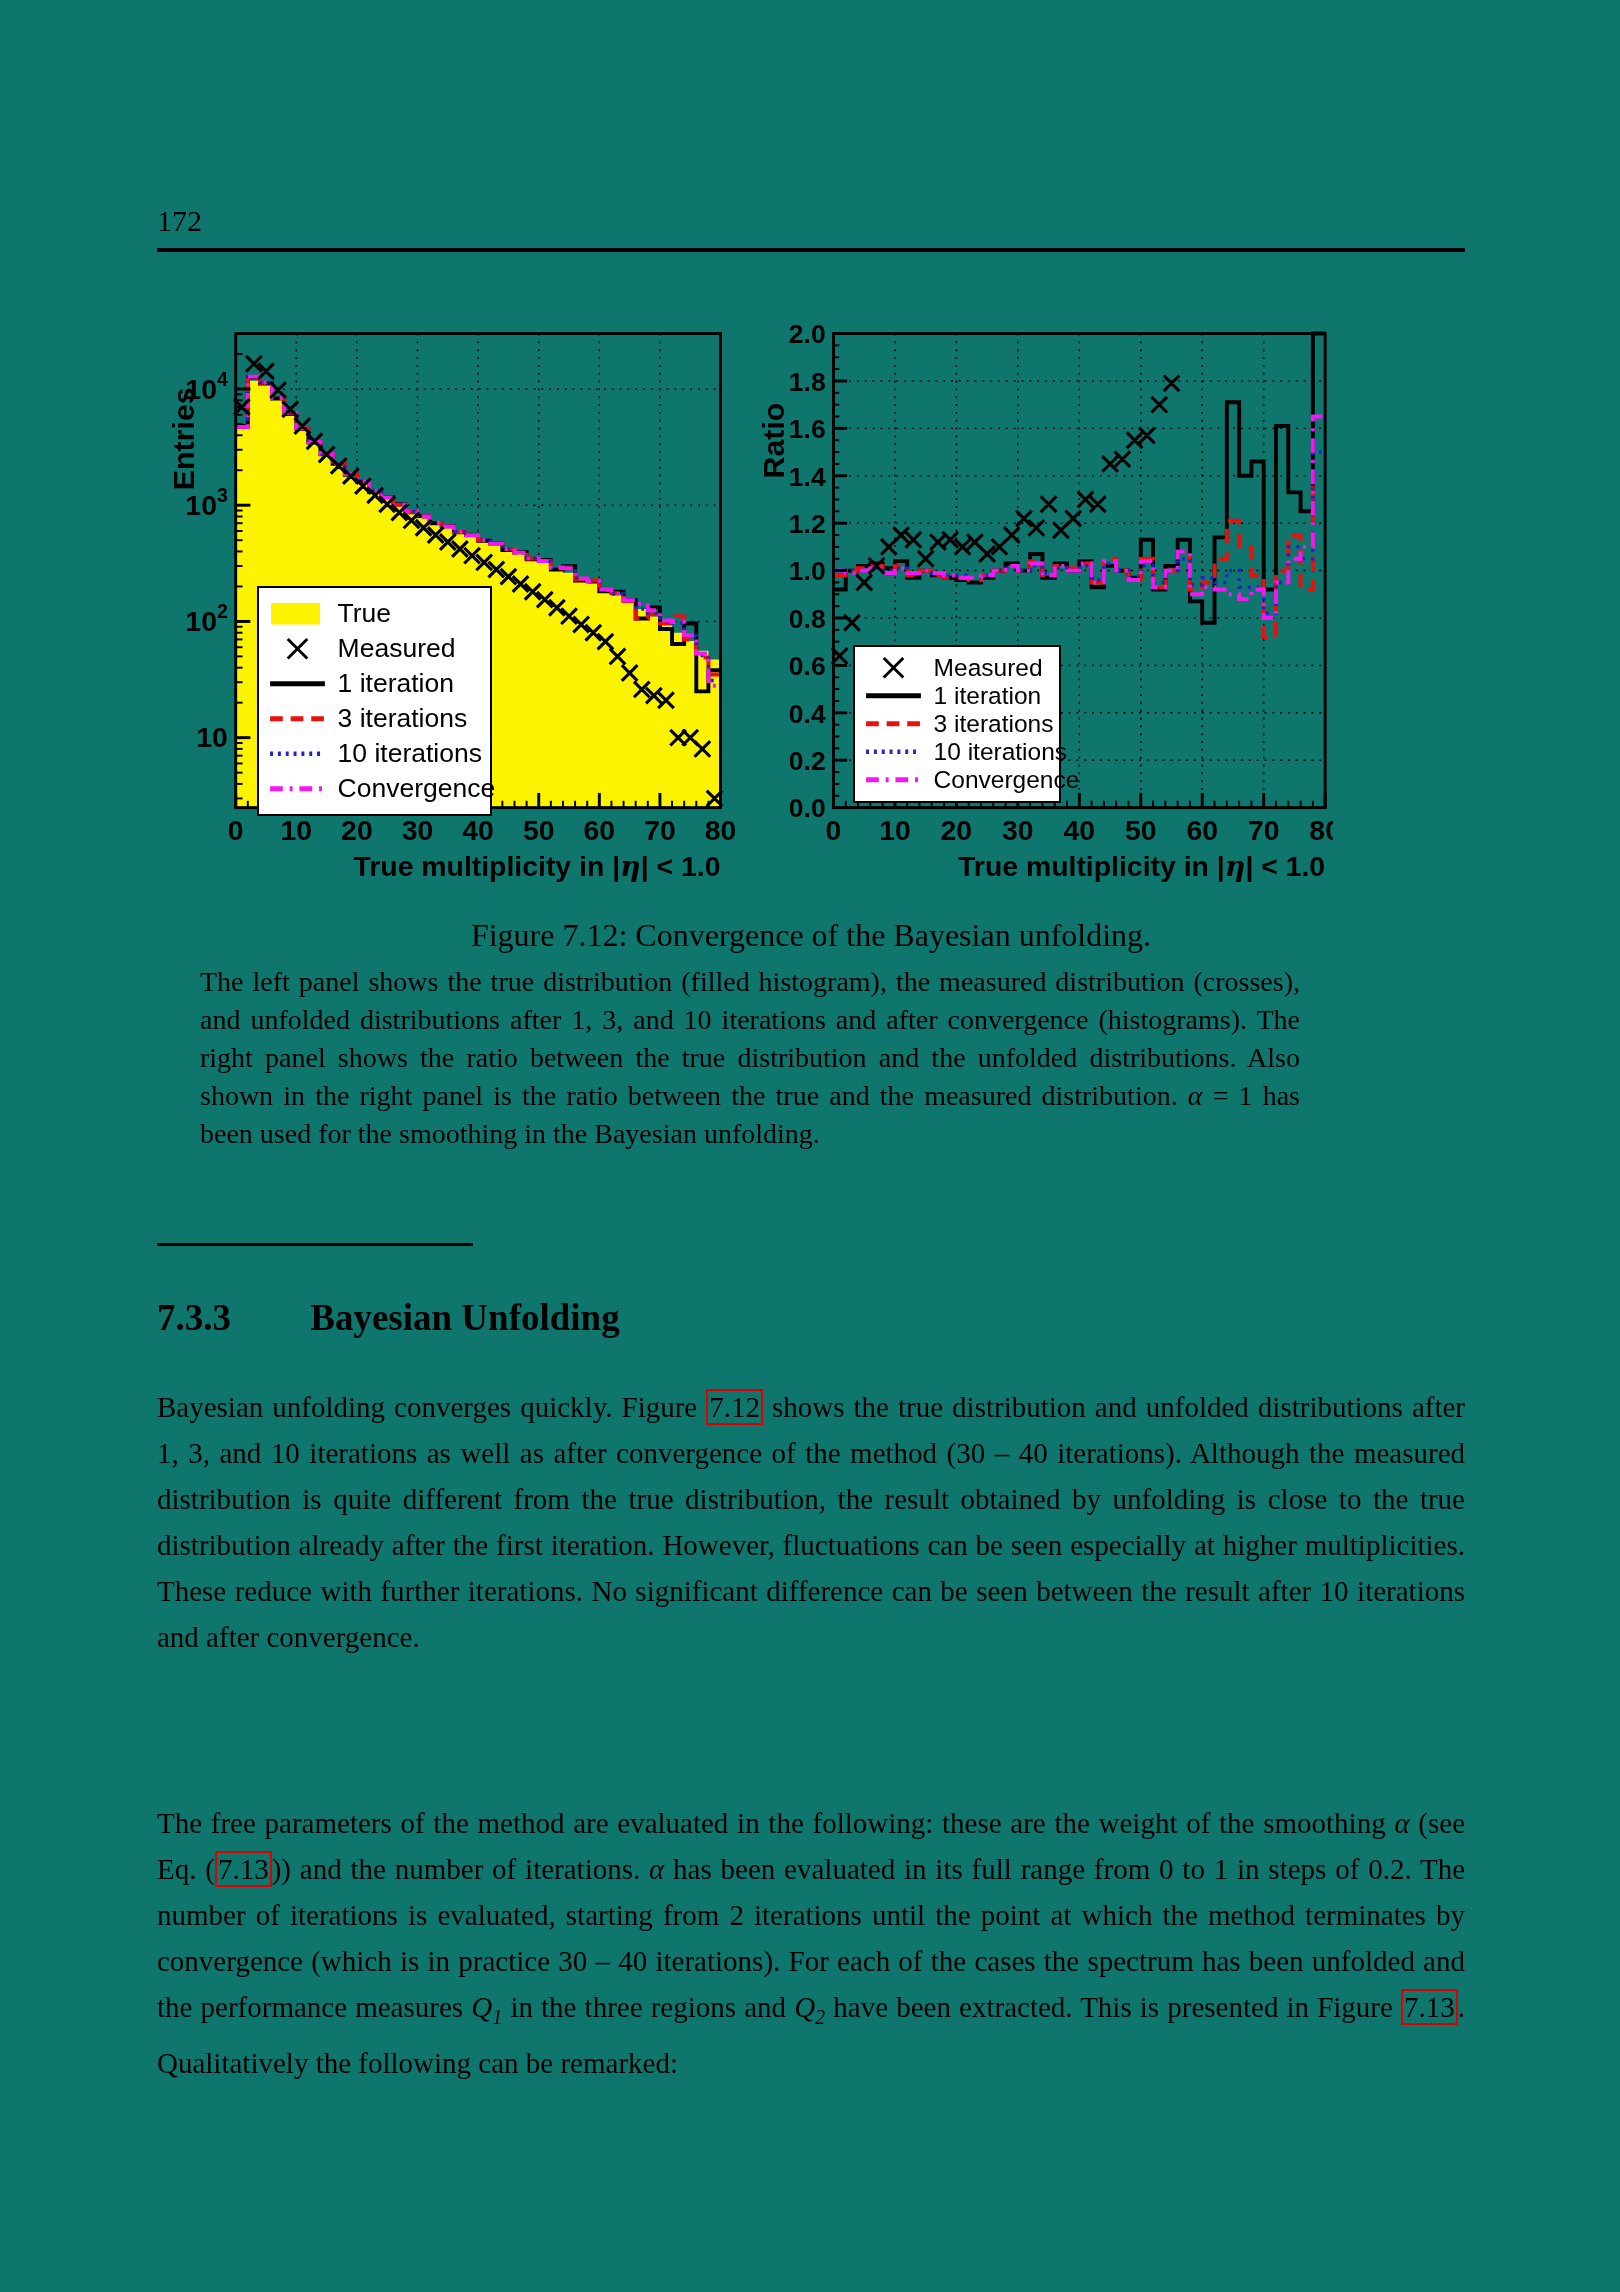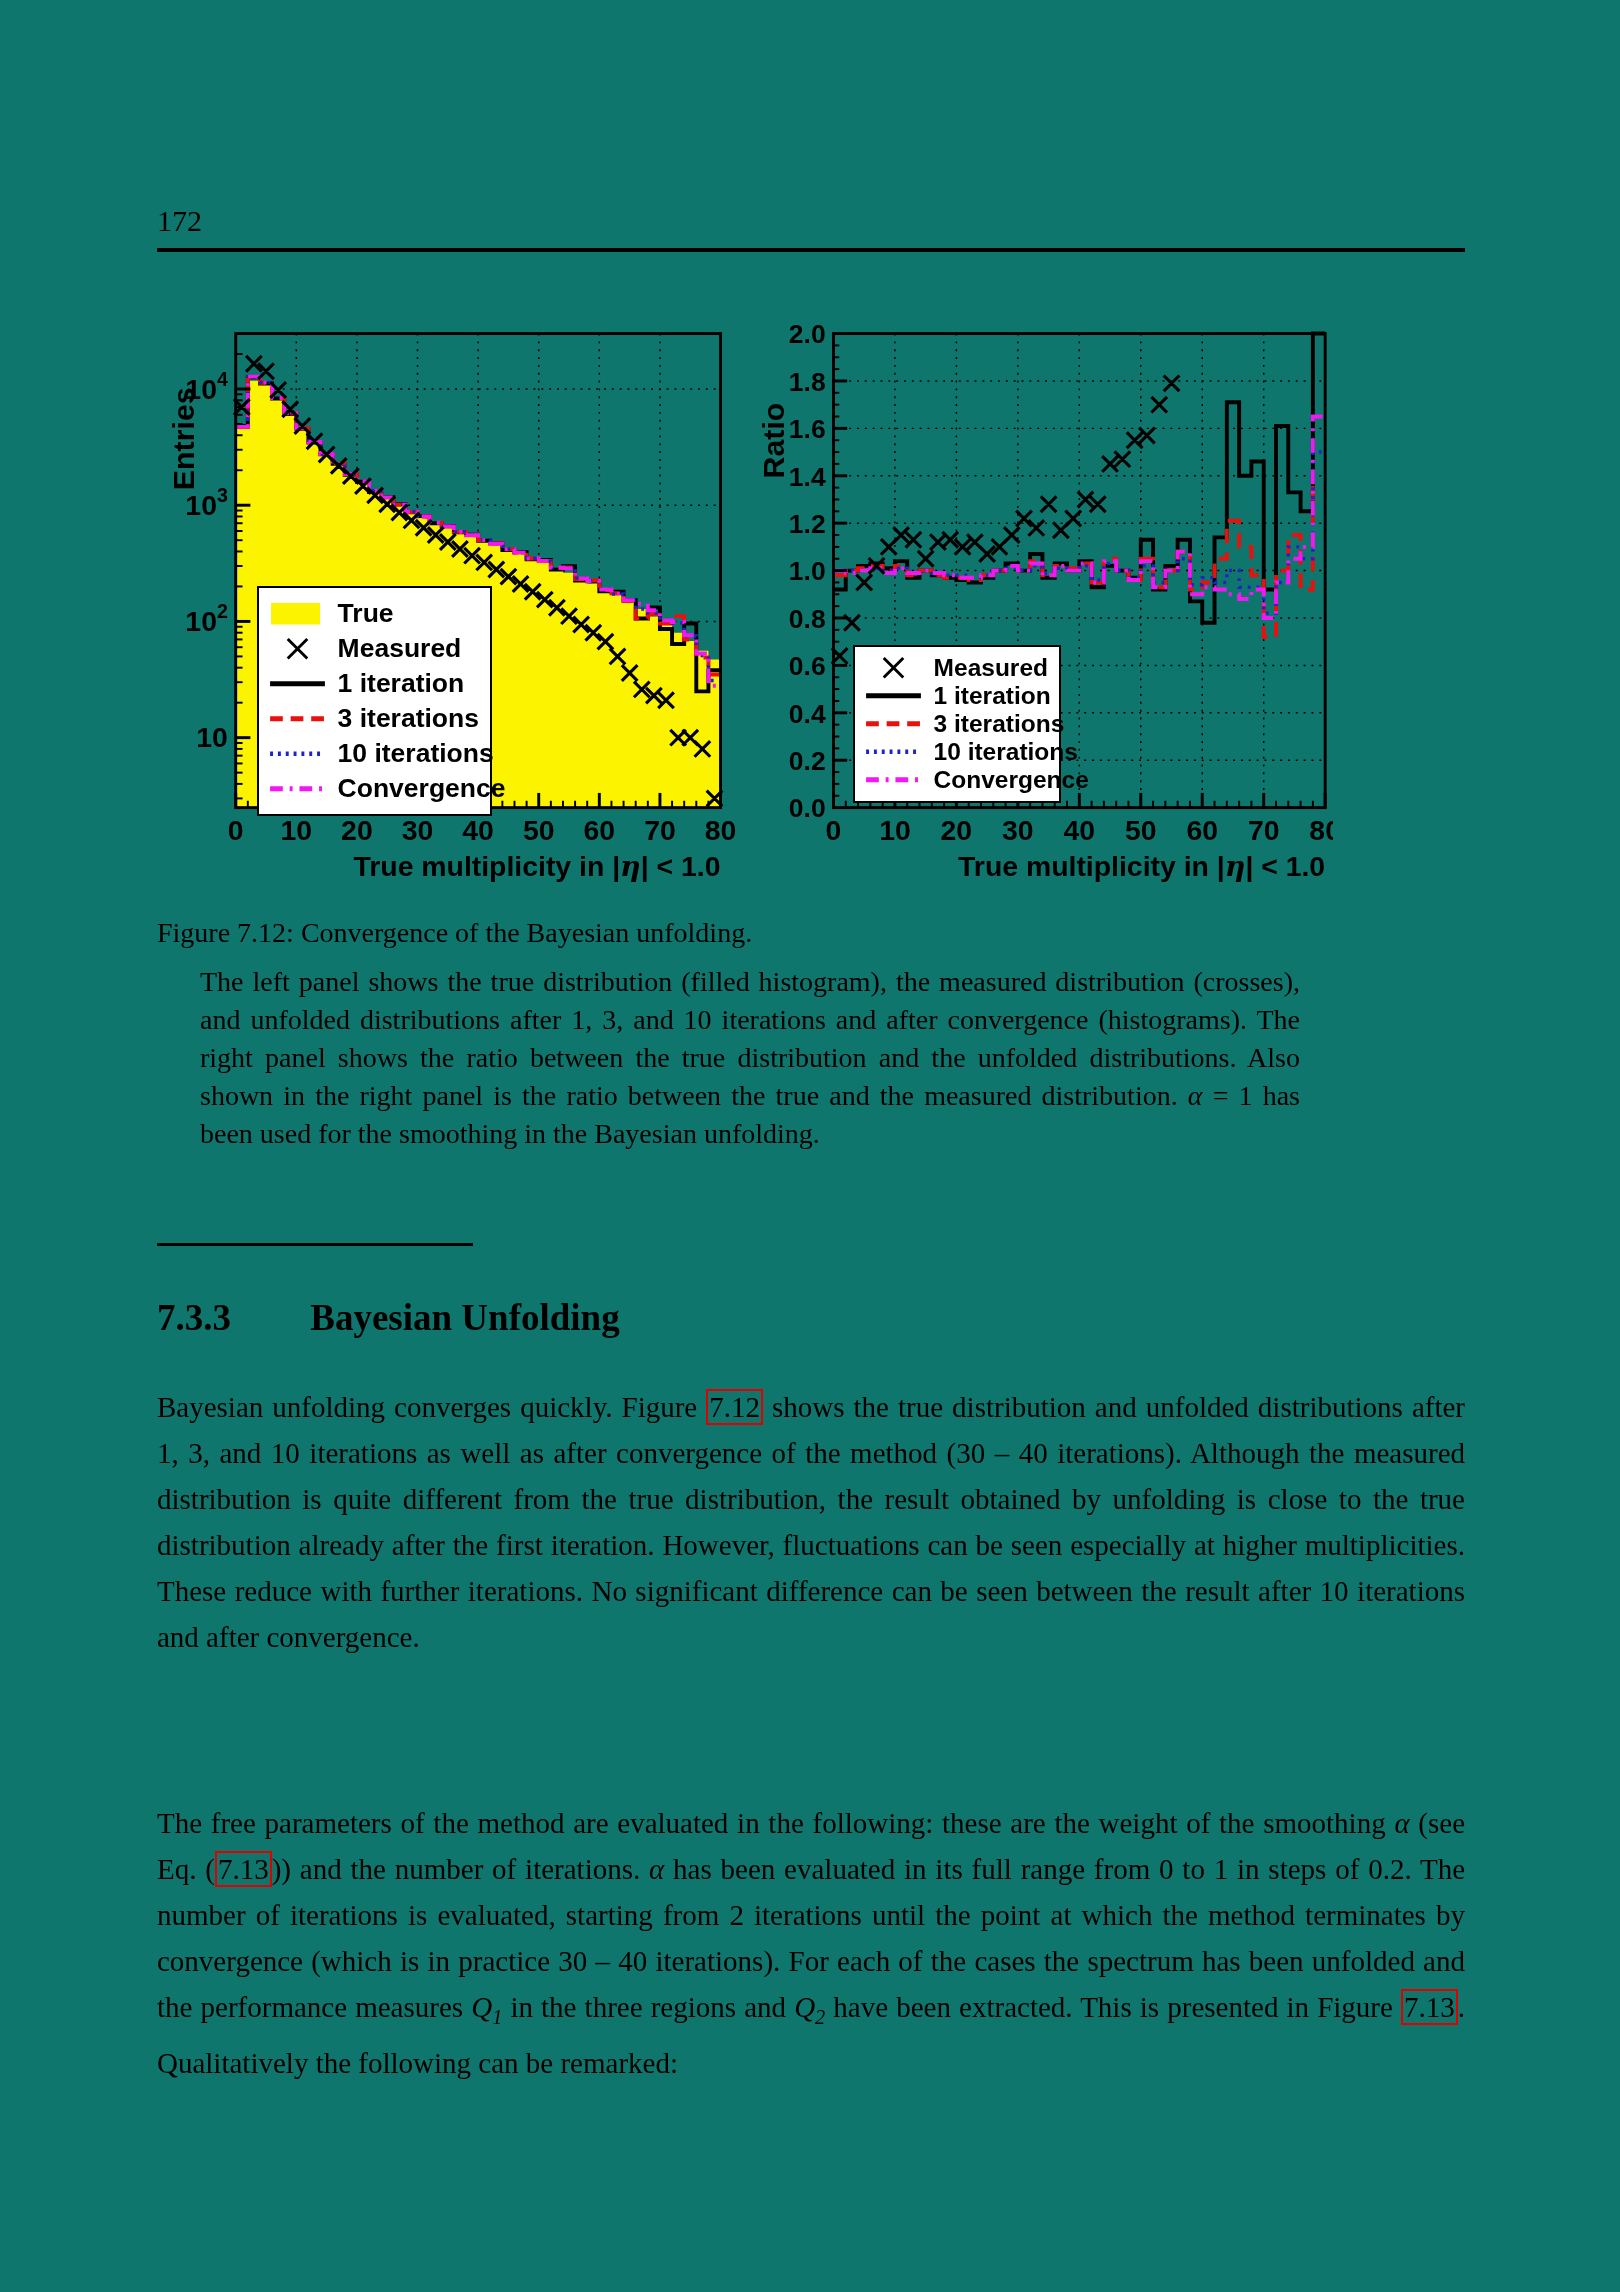--- a/index.html
+++ b/index.html
@@ -5,29 +5,29 @@
   html,body{margin:0;padding:0;background:#888;}
   .page{position:relative;width:1620px;height:2293px;background:#0f766e;
         font-family:"Liberation Serif","DejaVu Serif",serif;color:#000;overflow:hidden;}
   .hdr{position:absolute;top:204px;left:157px;width:1308px;display:flex;
        justify-content:space-between;font-size:30px;}
   .hdr-rule{position:absolute;top:248px;left:157px;width:1308px;height:3.9px;background:#000;}
   .figrow{position:absolute;top:312px;left:160px;display:flex;}
   .panel{position:relative;}
   .panel svg{display:block;}
   .legend{position:absolute;border:2.9px solid #000;background:#fff;box-sizing:border-box;
-          font-family:"Liberation Sans","DejaVu Sans",sans-serif;font-weight:bold;z-index:4;}
+          font-family:"Liberation Sans","DejaVu Sans",sans-serif;font-weight:normal;z-index:4;}
   .legend .row{display:flex;align-items:center;}
   .legend .sw{flex:0 0 auto;}
   .legend .lab{margin-left:11.8px;white-space:nowrap;}
   #legend-left{left:97px;top:274px;width:235px;padding:7.8px 9.8px;font-size:26.5px;}
   #legend-left .row{height:35px;}
   #legend-right{left:93px;top:333px;width:208px;padding:6.9px 9.8px;font-size:24.5px;}
   #legend-right .row{height:28px;}
-  .cap-title{position:absolute;top:917px;left:157px;width:1308px;font-size:28px;}
+  .cap-title{position:absolute;top:917px;left:157px;width:1308px;text-align:center;font-size:32px;}
   .cap-body{position:absolute;top:963px;left:200px;width:1100px;font-size:28px;
             line-height:38px;text-align:justify;}
   .foot-rule{position:absolute;top:1243px;left:157px;width:316px;height:2.9px;background:#000;}
   .sec-head{position:absolute;top:1296px;left:157px;font-size:37px;font-weight:bold;margin:0;}
   .sec-head .num{margin-right:70px;}
   .bodypar{position:absolute;left:157px;width:1308px;font-size:29px;line-height:46px;
            text-align:justify;margin:0;}
   #par1{top:1384px;}
   #par2{top:1800px;}
   .refbox{border:2.5px solid #e10000;padding:0px 1px;margin-top:44px;}

